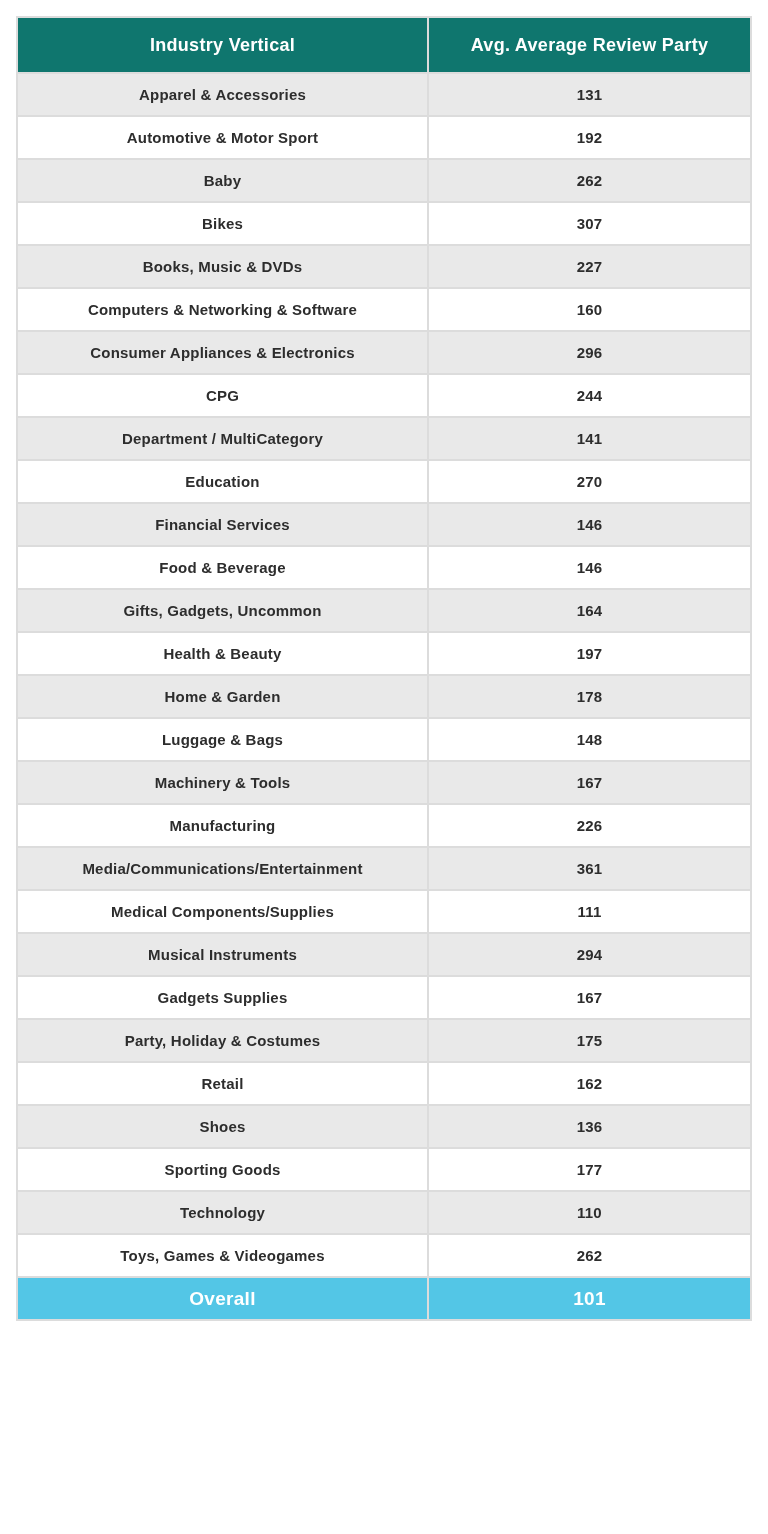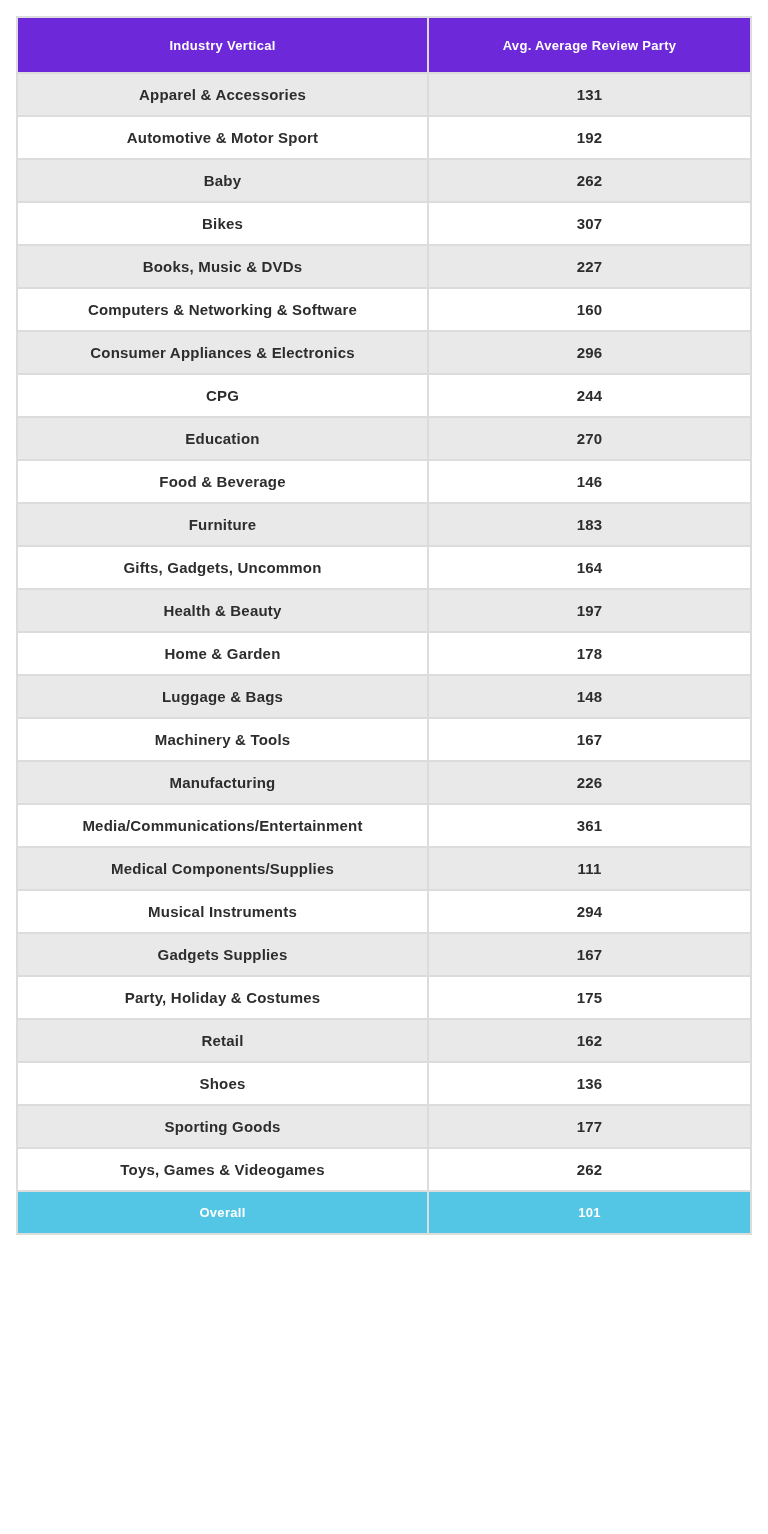--- a/index.html
+++ b/index.html
@@ -19,39 +19,39 @@
   table.review-table th,
   table.review-table td {
     border: 2px solid #dcdcdc;
     text-align: center;
     vertical-align: middle;
     font-weight: bold;
   }
   col.col-vertical { width: 56%; }
   col.col-value    { width: 44%; }
   thead th {
-    background: #6d28d9;
+    background: #0f766e;
     color: #ffffff;
     height: 56px;
-    font-size: 13px;
+    font-size: 18px;
     letter-spacing: 0.3px;
   }
   tbody td {
     height: 43px;
     font-size: 15px;
     color: #2d2d2d;
     letter-spacing: 0.2px;
   }
   tbody tr:nth-child(odd) td  { background: #e9e9e9; }
   tbody tr:nth-child(even) td { background: #ffffff; }
   tfoot td {
     background: #53c6e6;
     color: #ffffff;
     height: 43px;
-    font-size: 13px;
+    font-size: 19px;
     letter-spacing: 0.3px;
     font-weight: bold;
   }
 </style>
 </head>
 <body>
 
 <table class="review-table">
   <colgroup>
     <col class="col-vertical">
@@ -90,30 +90,34 @@
       </tr>
       <tr>
         <td>Consumer Appliances &amp; Electronics</td>
         <td>296</td>
       </tr>
       <tr>
         <td>CPG</td>
         <td>244</td>
       </tr>
       <tr>
+        <td>Department / MultiCategory</td>
+        <td>141</td>
+      </tr>
+      <tr>
         <td>Education</td>
         <td>270</td>
       </tr>
       <tr>
-        <td>Food &amp; Beverage</td>
+        <td>Financial Services</td>
         <td>146</td>
       </tr>
       <tr>
-        <td>Furniture</td>
-        <td>183</td>
+        <td>Food &amp; Beverage</td>
+        <td>146</td>
       </tr>
       <tr>
         <td>Gifts, Gadgets, Uncommon</td>
         <td>164</td>
       </tr>
       <tr>
         <td>Health &amp; Beauty</td>
         <td>197</td>
       </tr>
       <tr>
@@ -158,20 +162,24 @@
       </tr>
       <tr>
         <td>Shoes</td>
         <td>136</td>
       </tr>
       <tr>
         <td>Sporting Goods</td>
         <td>177</td>
       </tr>
       <tr>
+        <td>Technology</td>
+        <td>110</td>
+      </tr>
+      <tr>
         <td>Toys, Games &amp; Videogames</td>
         <td>262</td>
       </tr>
     </tbody>
   <tfoot>
     <tr>
       <td>Overall</td>
       <td>101</td>
     </tr>
   </tfoot>

